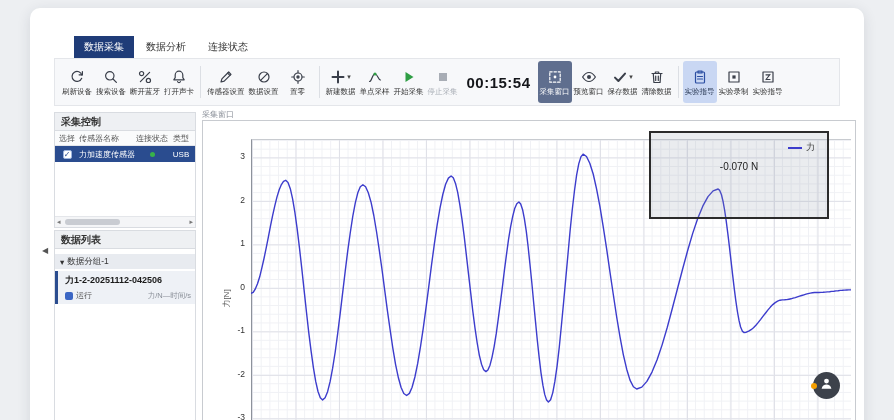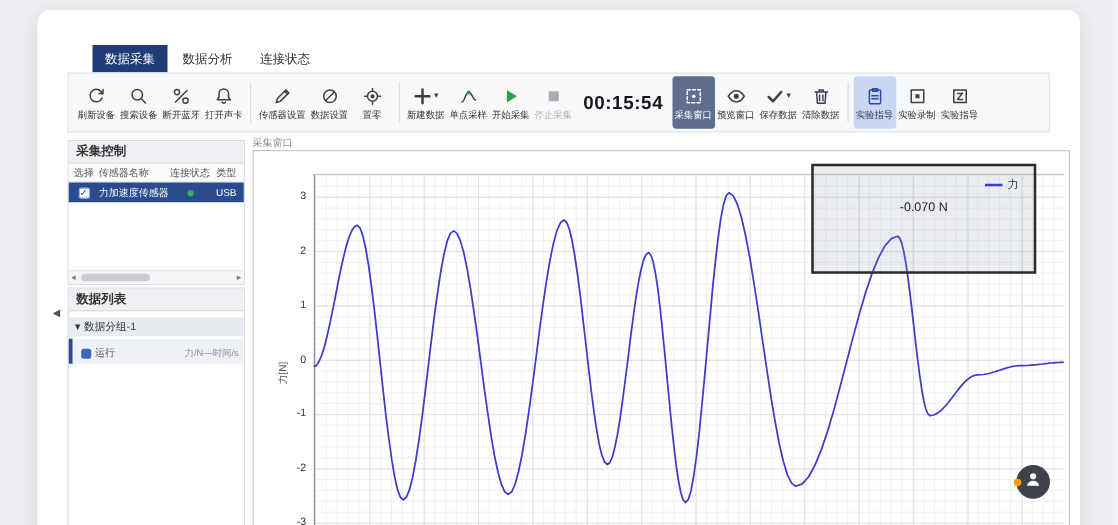--- a/index.html
+++ b/index.html
@@ -342,20 +342,21 @@
   </div>
 
   <div class="panel" style="top:222px; height:300px;">
     <div class="panel-hdr">数据列表</div>
     <div class="tree-group">
       <span>▾</span>
       <span>数据分组-1</span>
     </div>
     <div class="tree-item">
       <span class="bar"></span>
+      <div class="ti-title">力1-2-20251112-042506</div>
       <div class="ti-line2">
         <span class="run-ic"></span>
         <span>运行</span>
         <span class="ti-axes">力/N—时间/s</span>
       </div>
     </div>
   </div>
 
   <div class="corner-lbl">采集窗口</div>
 

